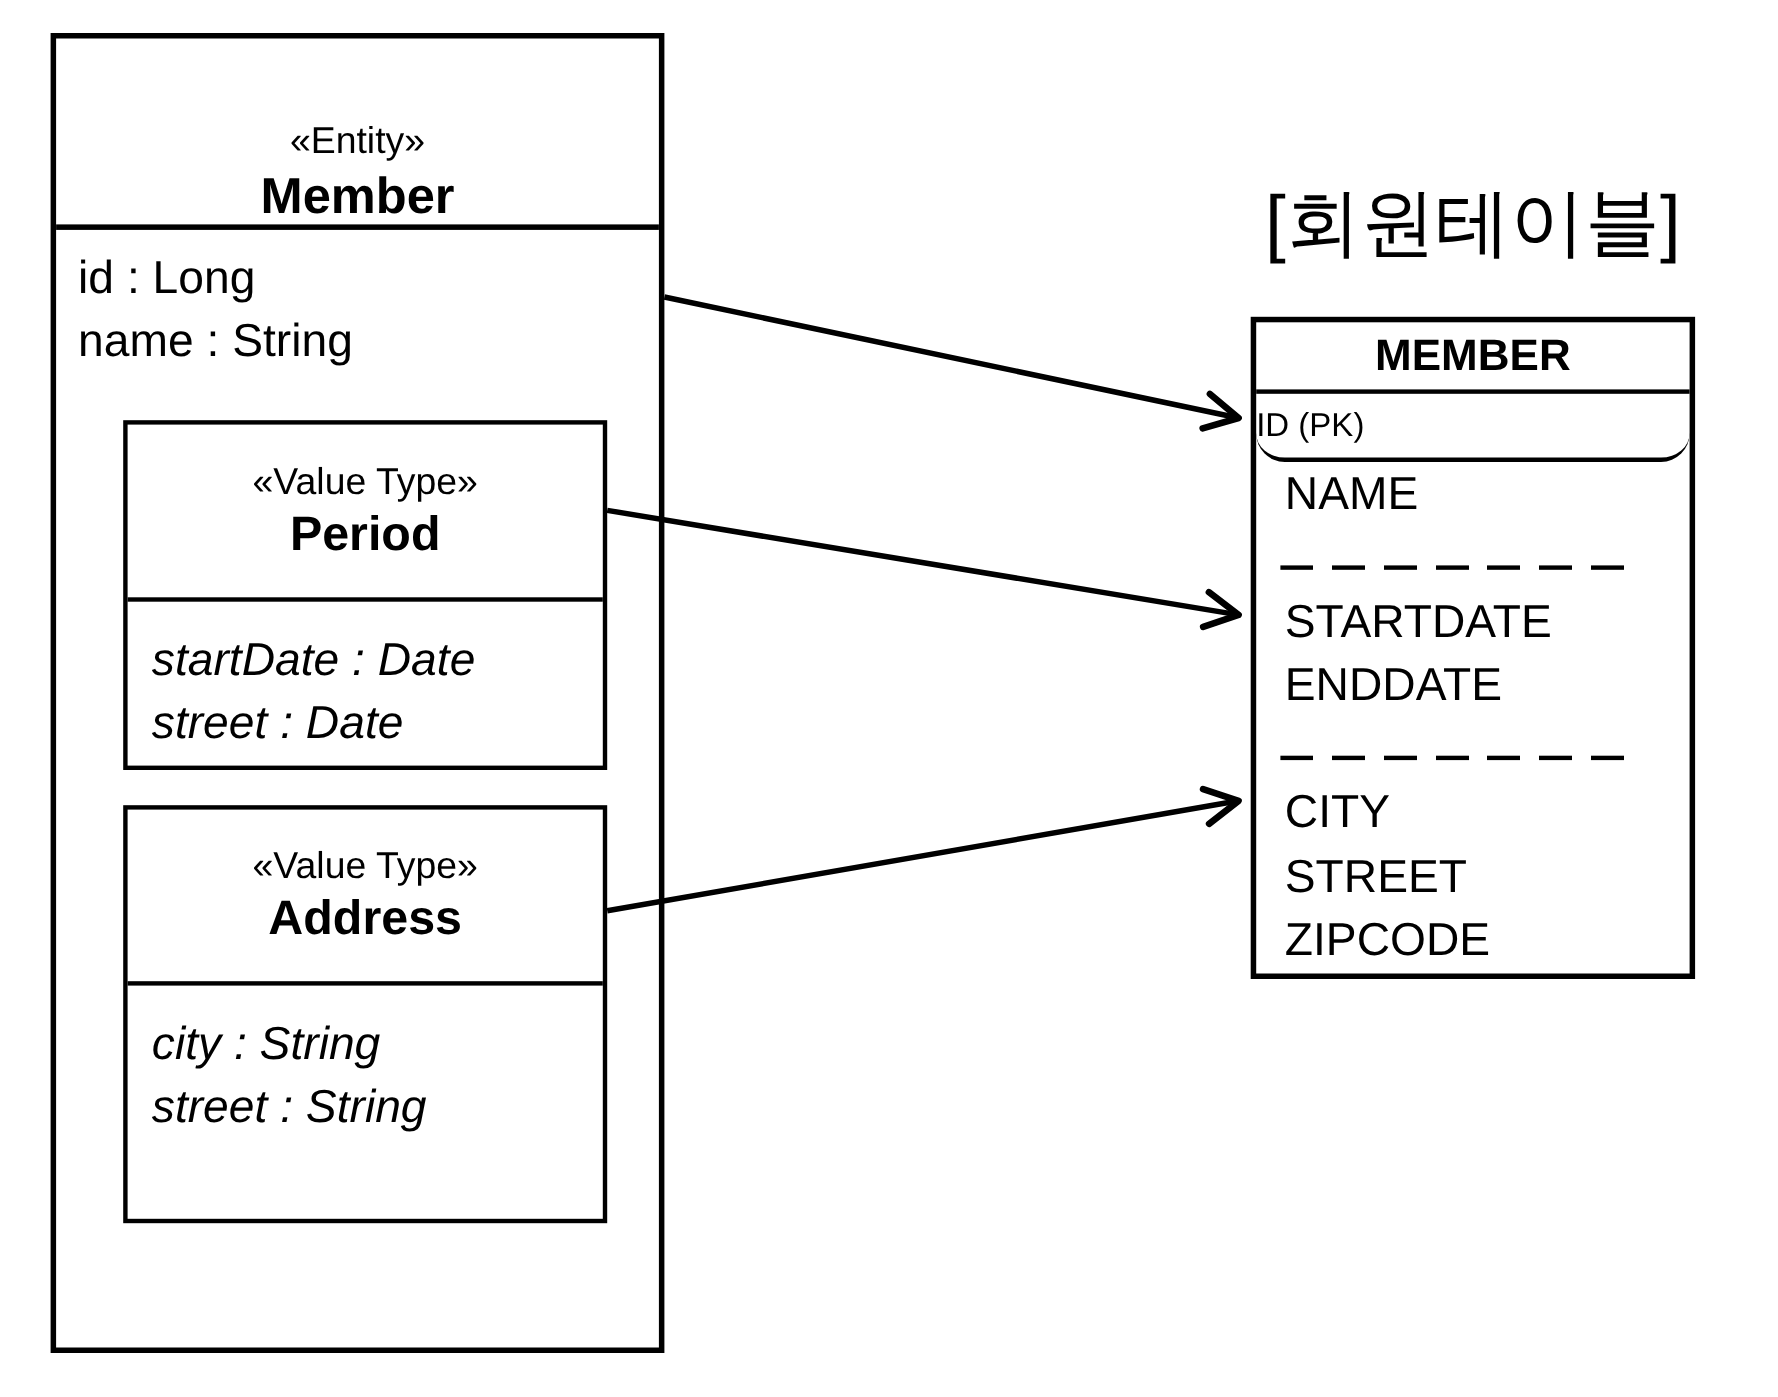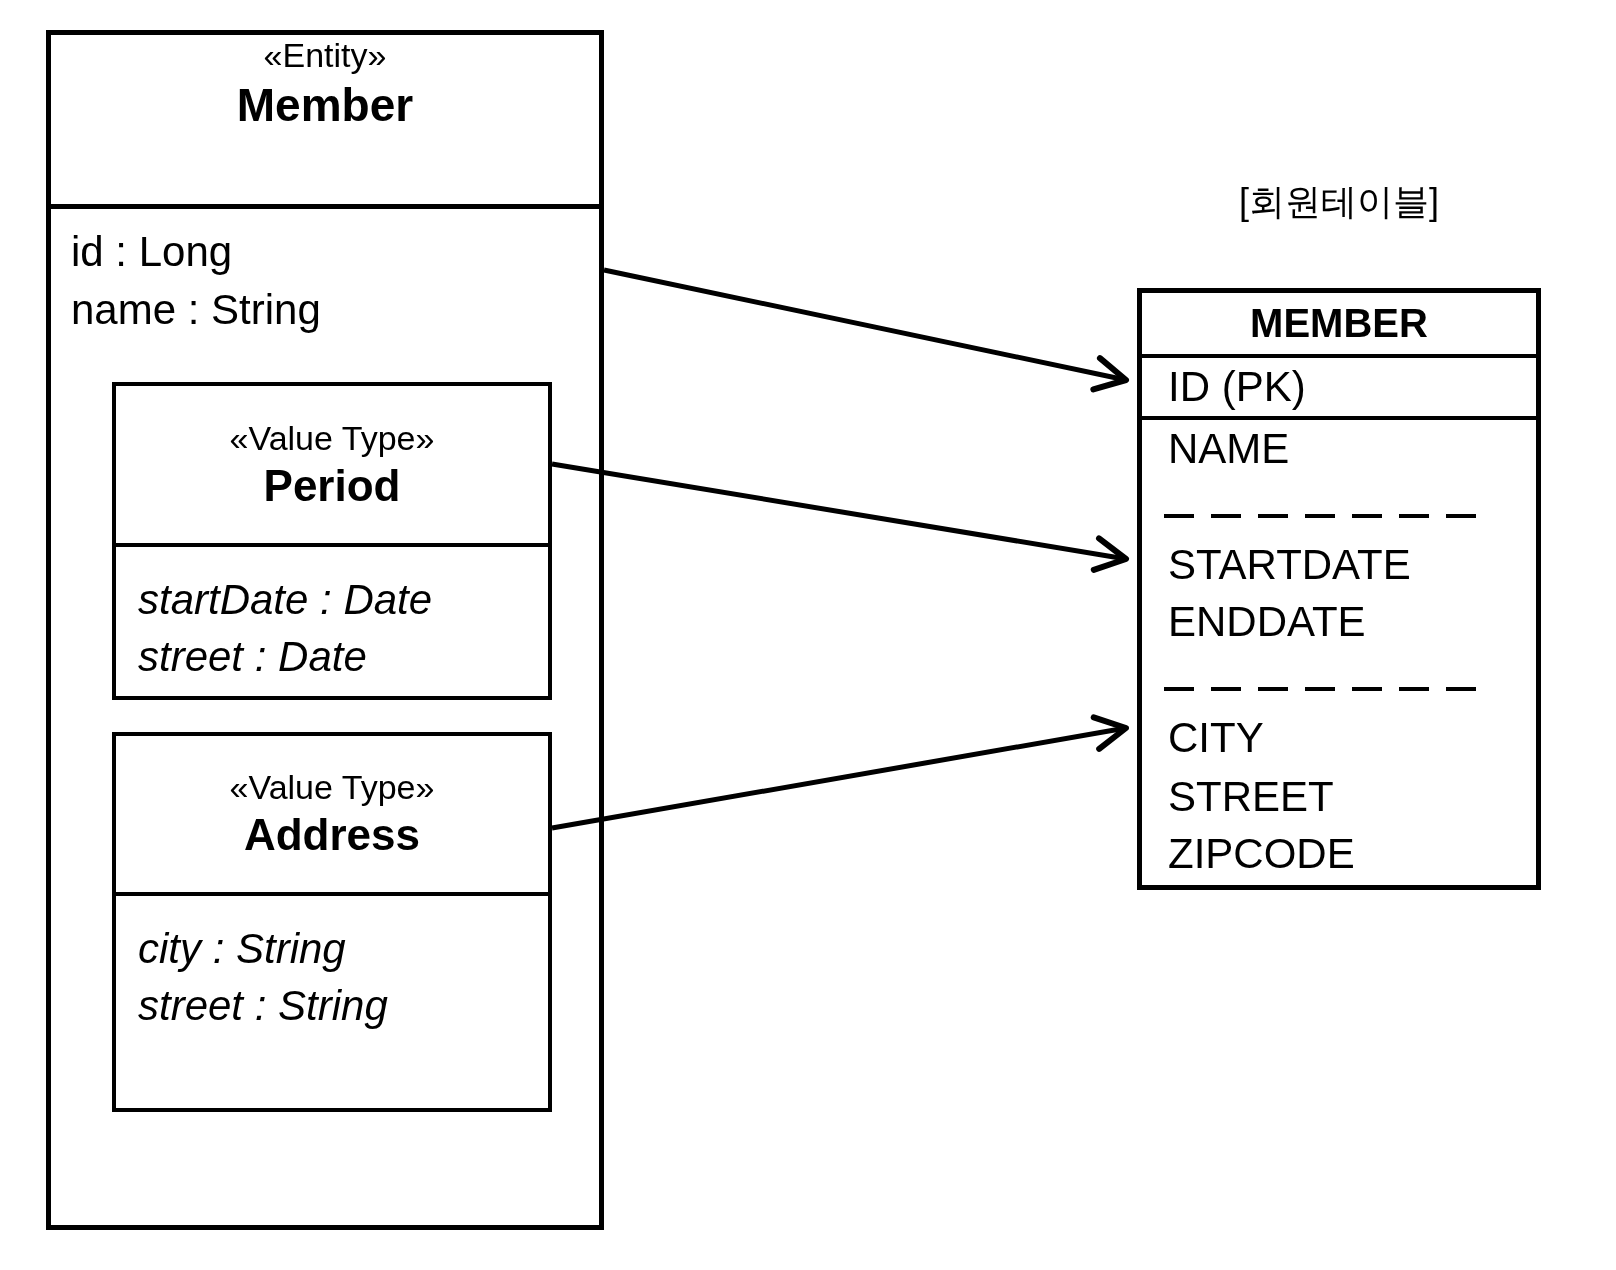--- a/index.html
+++ b/index.html
@@ -19,21 +19,21 @@
     box-sizing: border-box;
   }
   .inner-box { border-width: 4px; }
 
   
   .member-box { left: 46px; top: 30px; width: 558px; height: 1200px; }
   .member-header {
     height: 169px;
     border-bottom: 5px solid #000000;
     display: flex; flex-direction: column;
-    align-items: center; justify-content: flex-start;
+    align-items: center; justify-content: flex-end;
     gap: 4px;
   }
   .stereotype { font-size: 34px; line-height: 40px; }
   .box-title  { font-size: 46px; line-height: 52px; font-weight: bold; }
   .member-attrs { padding: 14px 0 0 20px; font-size: 42px; line-height: 58px; }
 
   
   .period-box  { left: 112px; top: 382px; width: 440px; height: 318px; }
   .address-box { left: 112px; top: 732px; width: 440px; height: 380px; }
   .vt-header {
@@ -46,37 +46,37 @@
   .address-box .vt-header { height: 156px; }
   .vt-header .stereotype { font-size: 34px; }
   .vt-header .box-title  { font-size: 44px; }
   .vt-attrs { padding: 24px 0 0 22px; font-size: 42px; line-height: 57px; font-style: italic; }
 
   
   .table-caption {
     position: absolute;
     left: 1137px; top: 172px; width: 404px;
     text-align: center;
-    font-size: 36px; line-height: 60px;
+    font-size: 68px; line-height: 60px;
   }
 
   
   .table-box { left: 1137px; top: 288px; width: 404px; height: 602px; }
   .table-header {
     height: 61px;
     border-bottom: 4px solid #000000;
     display: flex; align-items: center; justify-content: center;
     font-size: 40px; font-weight: bold;
   }
   .pk-row {
     height: 58px;
     border-bottom: 4px solid #000000;
     display: flex; align-items: center;
-    padding-left: 26px;
-    font-size: 42px;
+    font-size: 30px;
+    border-radius: 26px;
   }
   .trow {
     position: absolute;
     left: 26px; height: 58px;
     display: flex; align-items: center;
     font-size: 42px;
   }
   .trow-name      { top: 127px; }
   .trow-startdate { top: 243px; }
   .trow-enddate   { top: 300px; }

